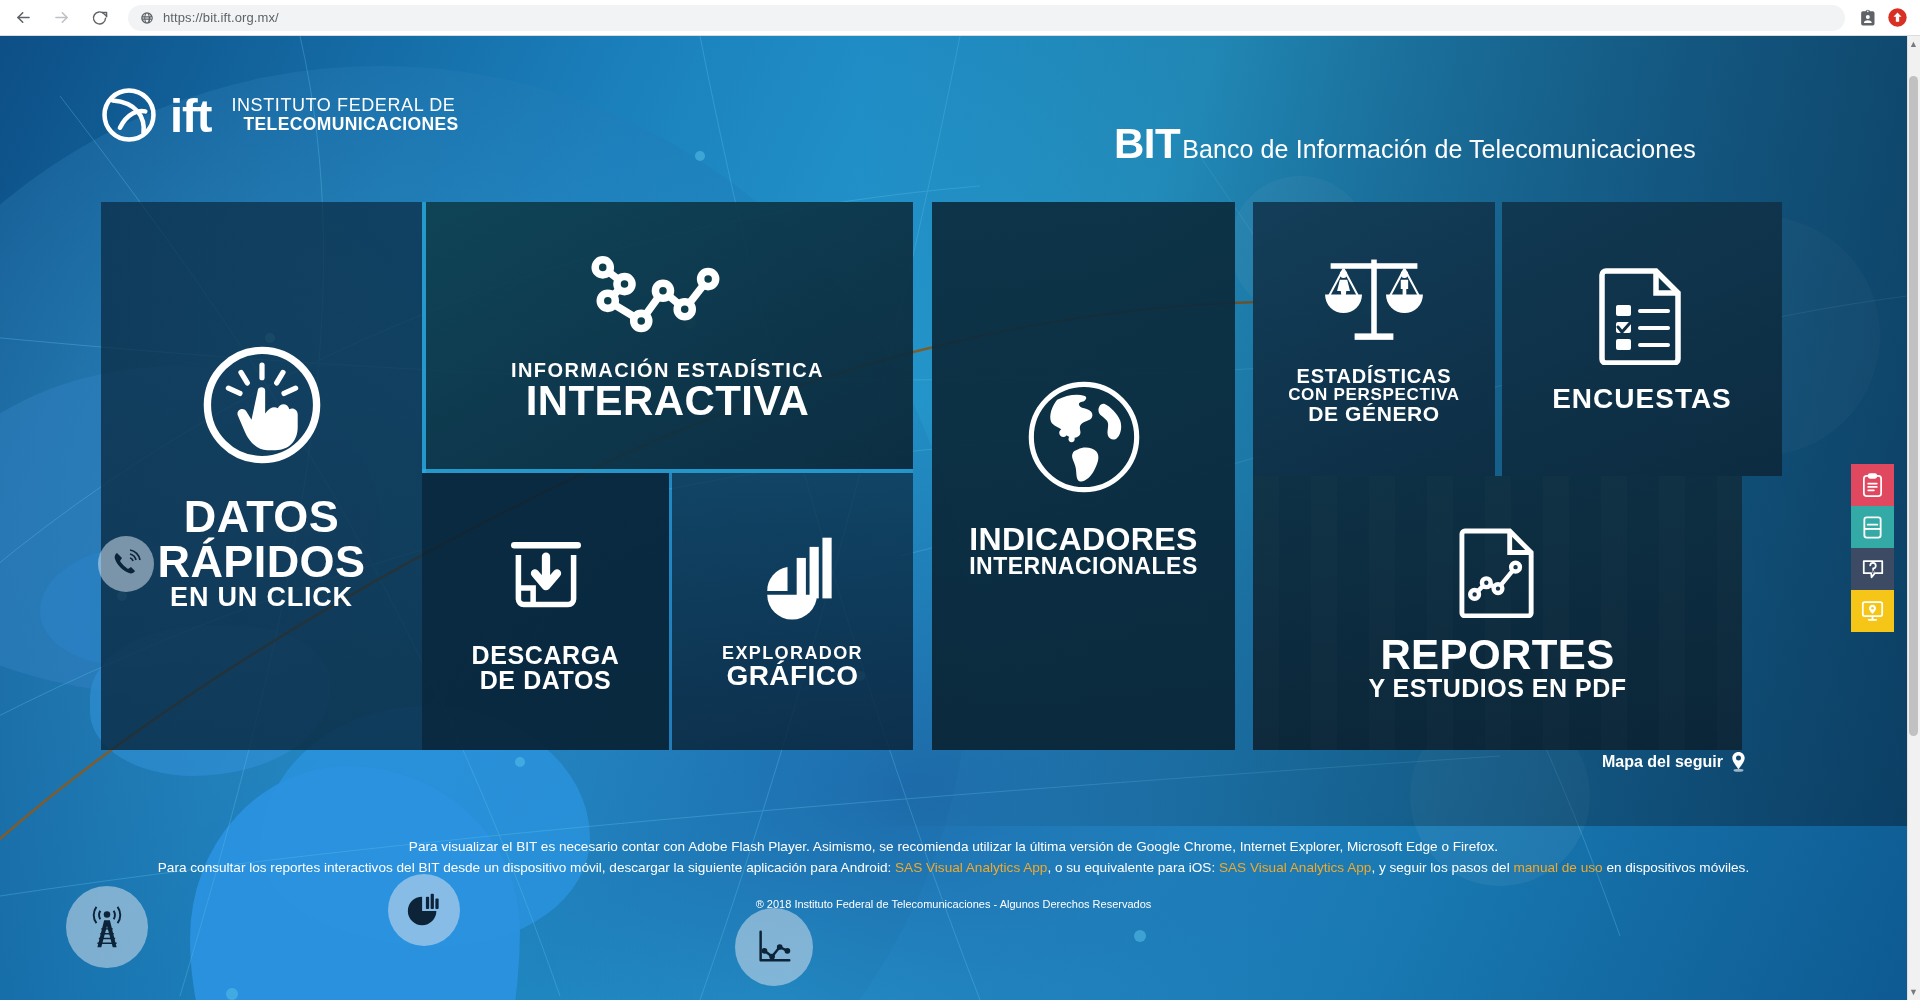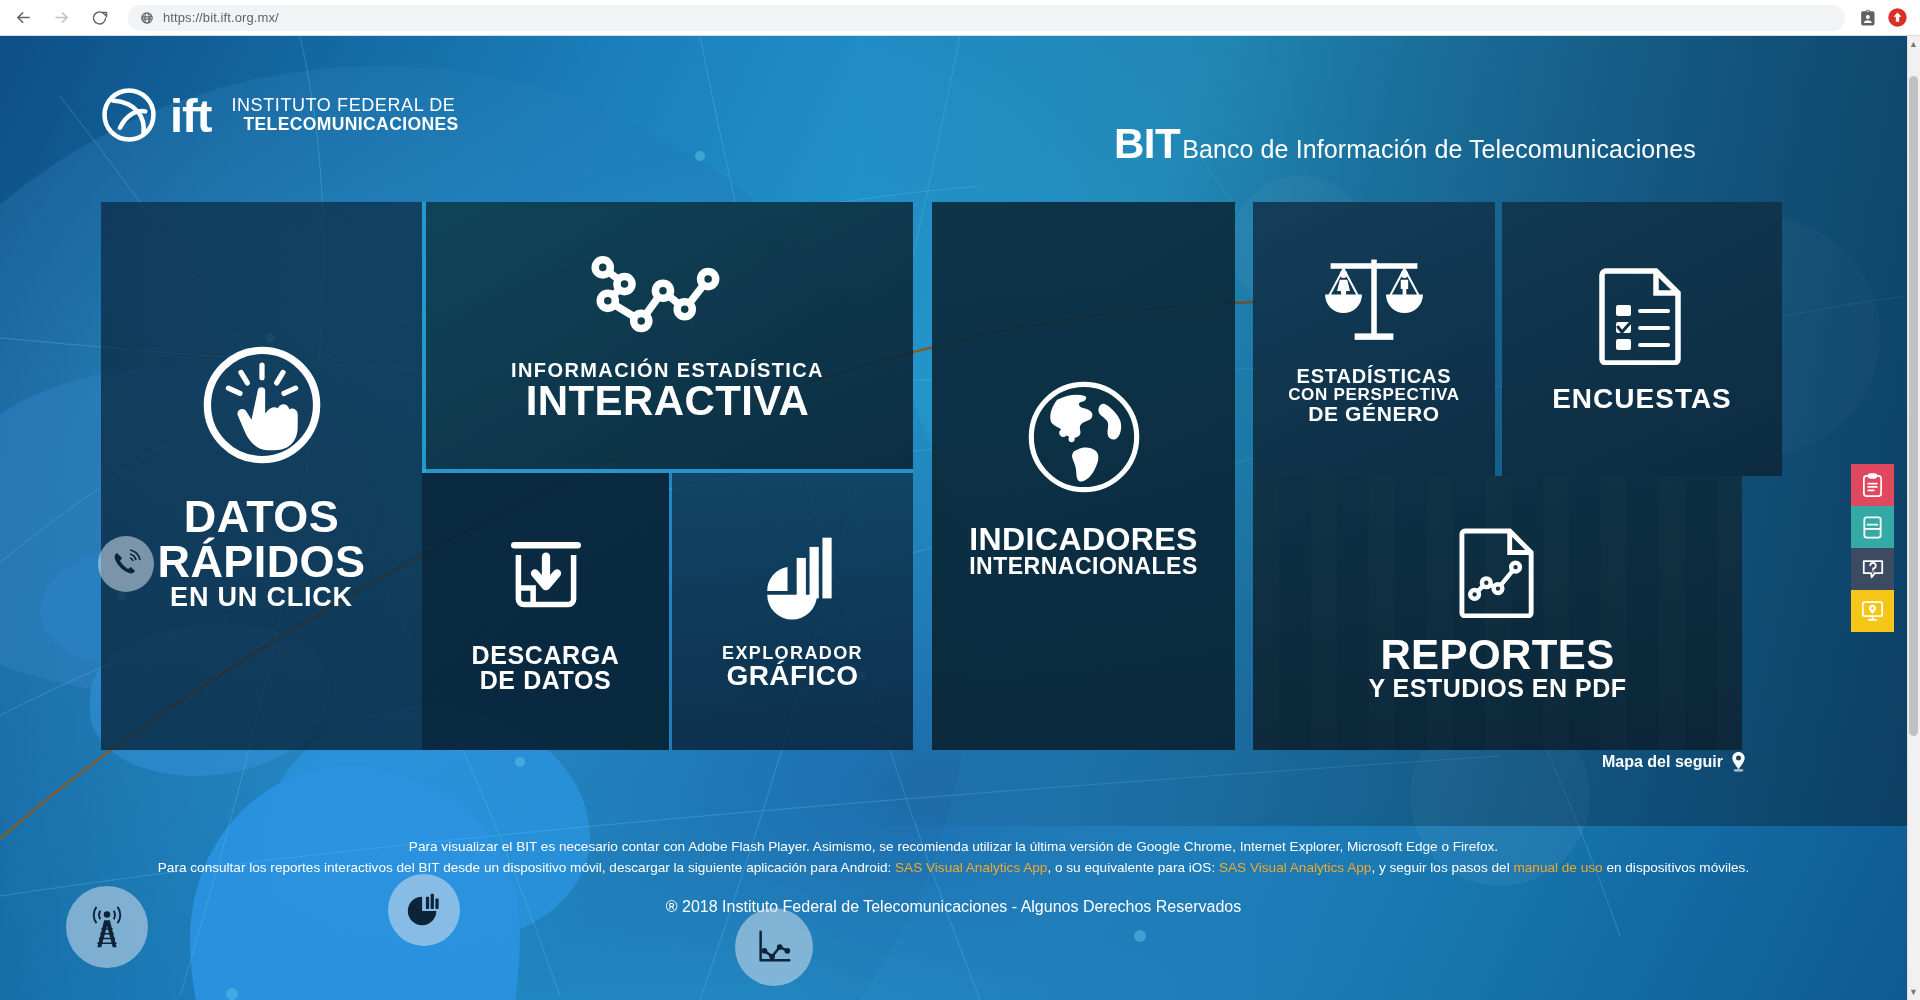--- a/index.html
+++ b/index.html
@@ -212,21 +212,21 @@
   }
 
   
   #footer-text {
     position: absolute; left: 0; top: 800px; width: 1907px;
     text-align: center; color: #ffffff; font-size: 13.6px; line-height: 1.55;
   }
   #footer-text a { color: #f0a92c; text-decoration: none; cursor: pointer; }
   #copyright {
     position: absolute; left: 0; top: 862px; width: 1907px;
-    text-align: center; color: #ffffff; font-size: 16px;
+    text-align: center; color: #ffffff; font-size: 11px;
   }
 
   
   .decor-circle {
     position: absolute; border-radius: 50%;
     background: rgba(210,222,235,.55);
     display: flex; align-items: center; justify-content: center;
     color: #0c2338;
   }
   #decor-phone  { left: 98px;  top: 500px; width: 56px;  height: 56px; }

